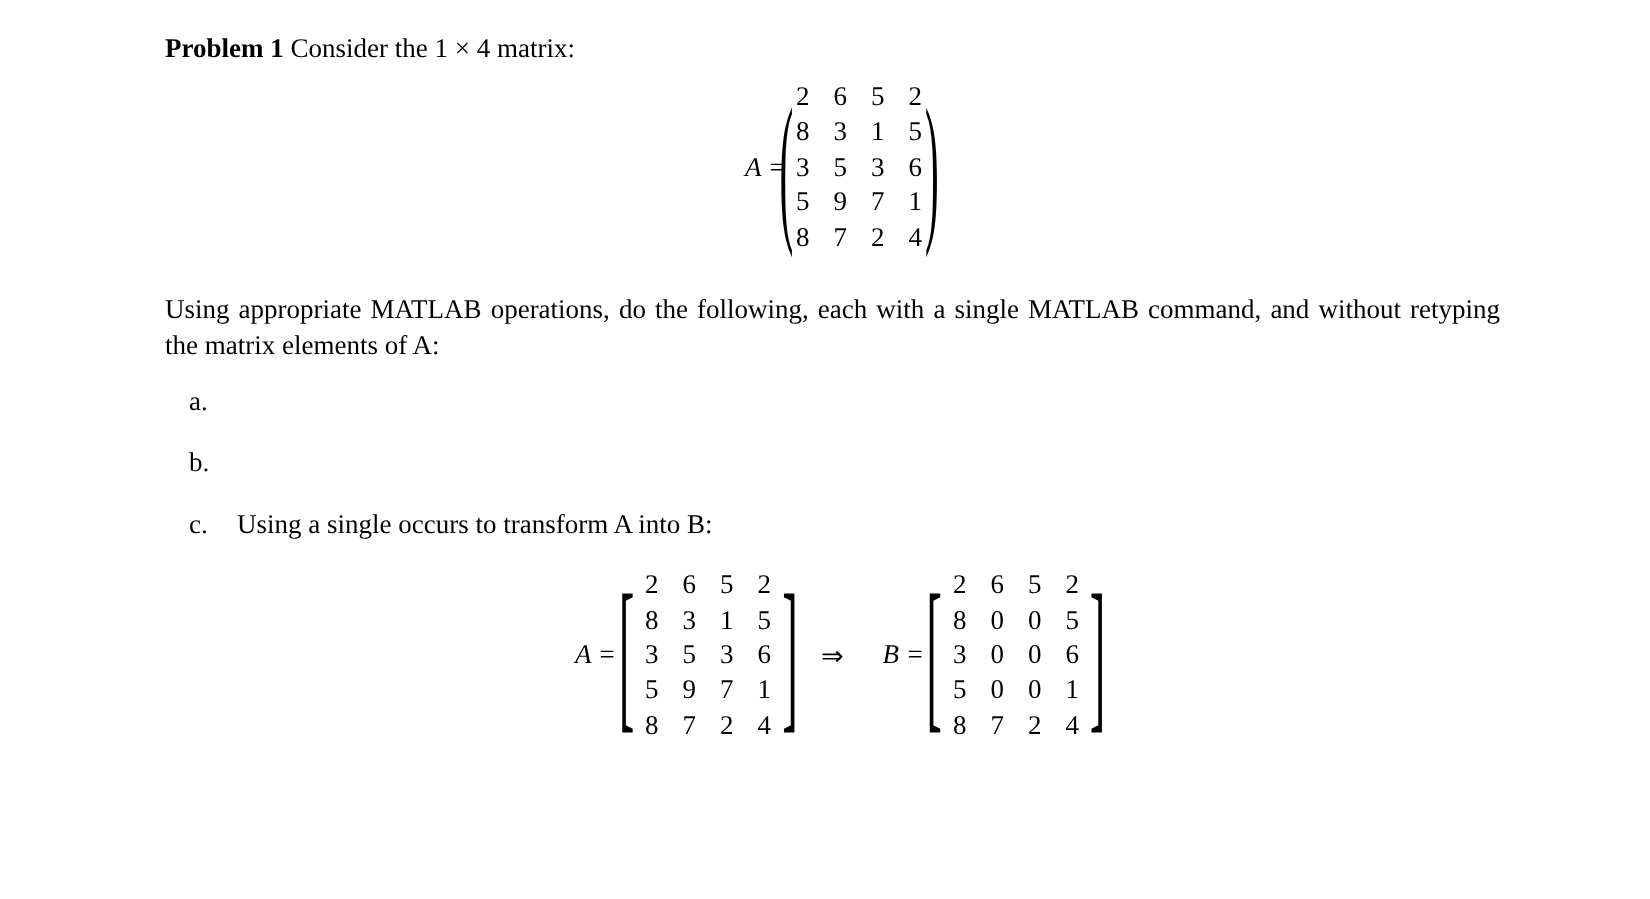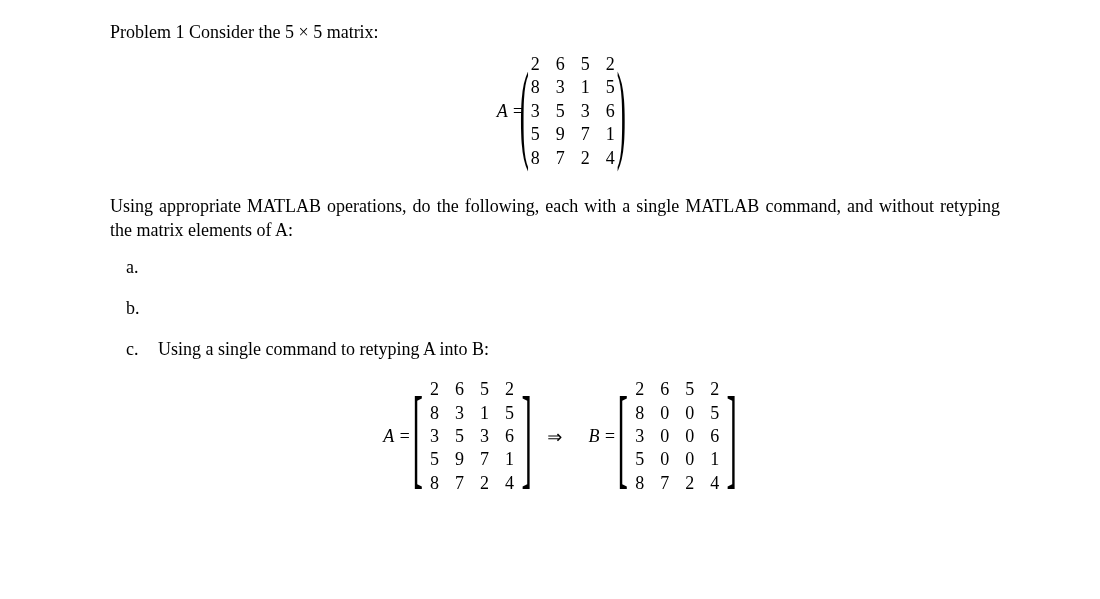--- a/index.html
+++ b/index.html
@@ -10,21 +10,21 @@
     font-size: 18px;
     color: #000;
     width: 1100px;
     height: 599px;
     box-sizing: border-box;
   }
   .page {
     padding: 22px 100px 0 110px;
   }
   .problem-title b {
-    font-weight: normal;
+    font-weight: bold;
     text-align: right;
   }
   .matrix-block {
     text-align: center;
     margin: 10px 0 12px 0;
     font-size: 18px;
   }
   .matrix-block .outer {
     display: inline-flex;
     align-items: center;
@@ -90,21 +90,21 @@
     margin: 0 16px;
     font-size: 18px;
   }
 </style>
 </head>
 <body>
 
 <div class="page">
 
   <div class="problem-title">
-    <b>Problem 1</b><span> Consider the 5 × 5 matrix:</span>
+    <b>Problem 1</b><span> Consider the 1 × 4 matrix:</span>
   </div>
 
   <div class="matrix-block">
     <span class="outer">
       <span class="assign">A =</span>
       <span class="paren">(</span>
       <table class="mat">
         <tbody>
             <tr>
               <td>2</td>
@@ -146,21 +146,21 @@
 
   <ol class="items">
     <li>
       <span class="marker">a.</span>
     </li>
     <li>
       <span class="marker">b.</span>
     </li>
     <li>
       <span class="marker">c.</span>
-      <span>Using a single command to retyping A into B:</span>
+      <span>Using a single occurs to transform A into B:</span>
     </li>
   </ol>
 
   <div class="matrix-row2">
     <span class="outer">
       <span class="assign">A =</span>
       <span class="bracket">[</span>
       <table class="mat">
         <tbody>
             <tr>

